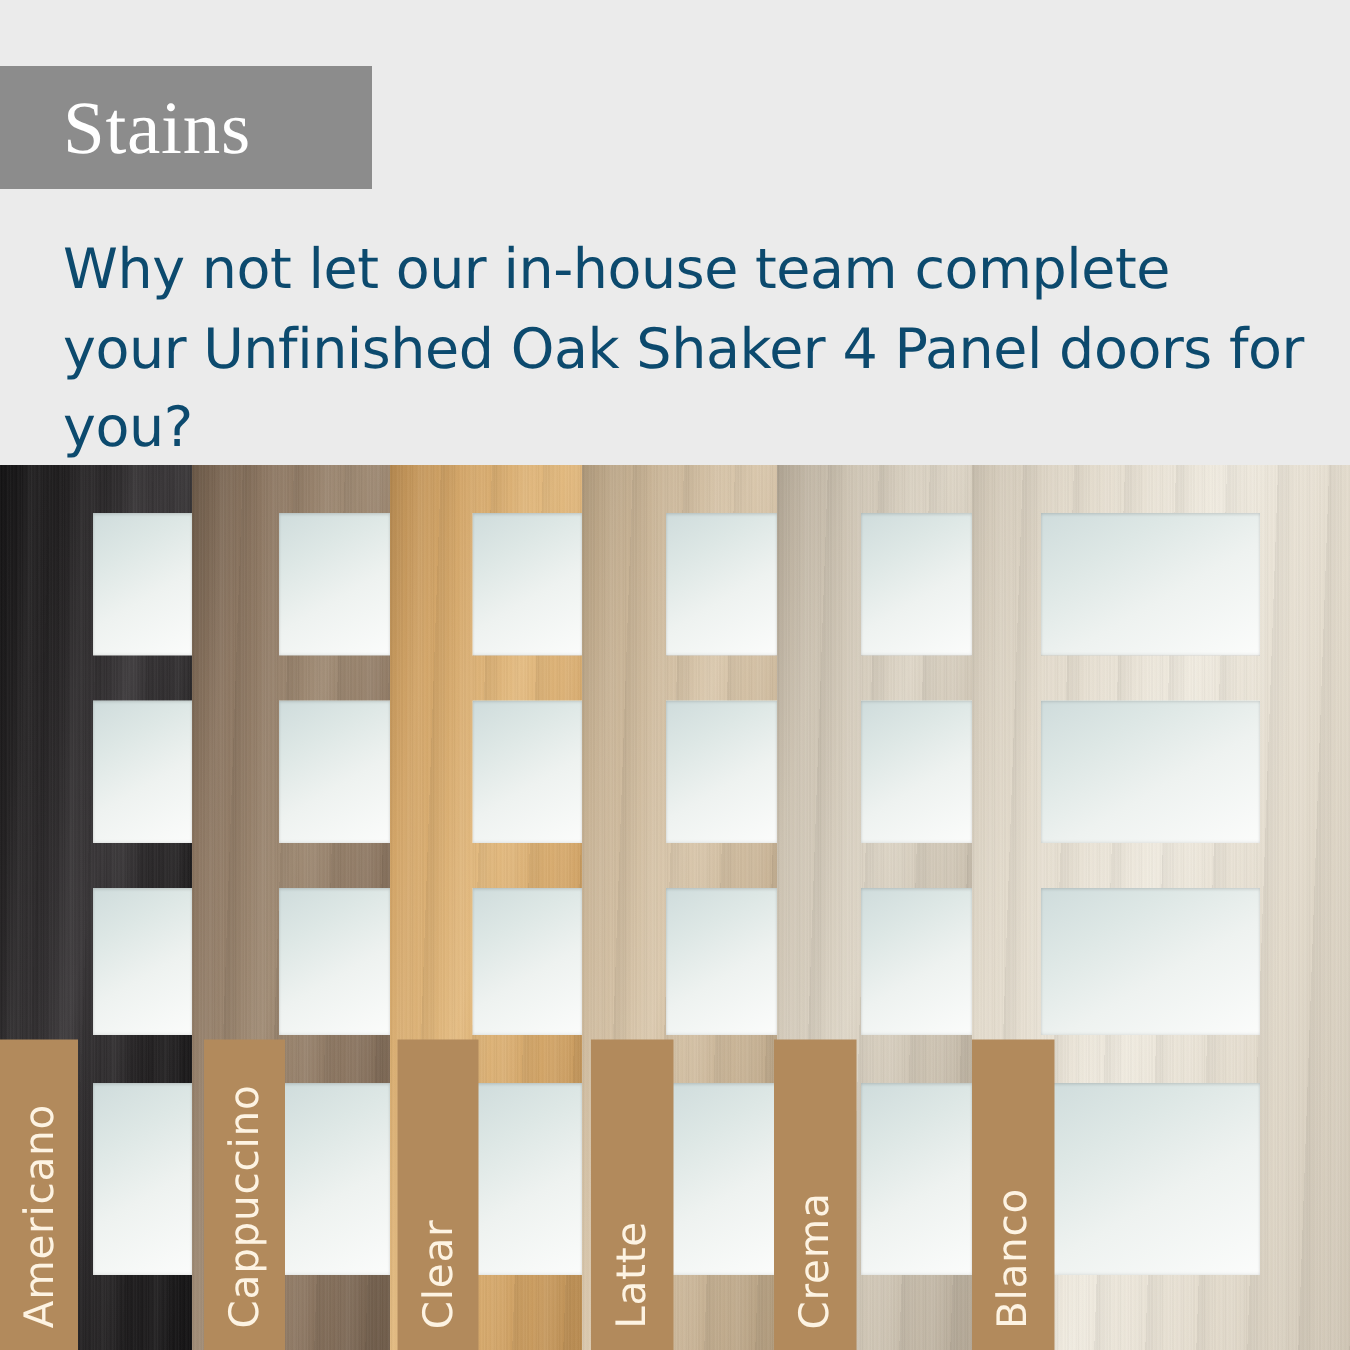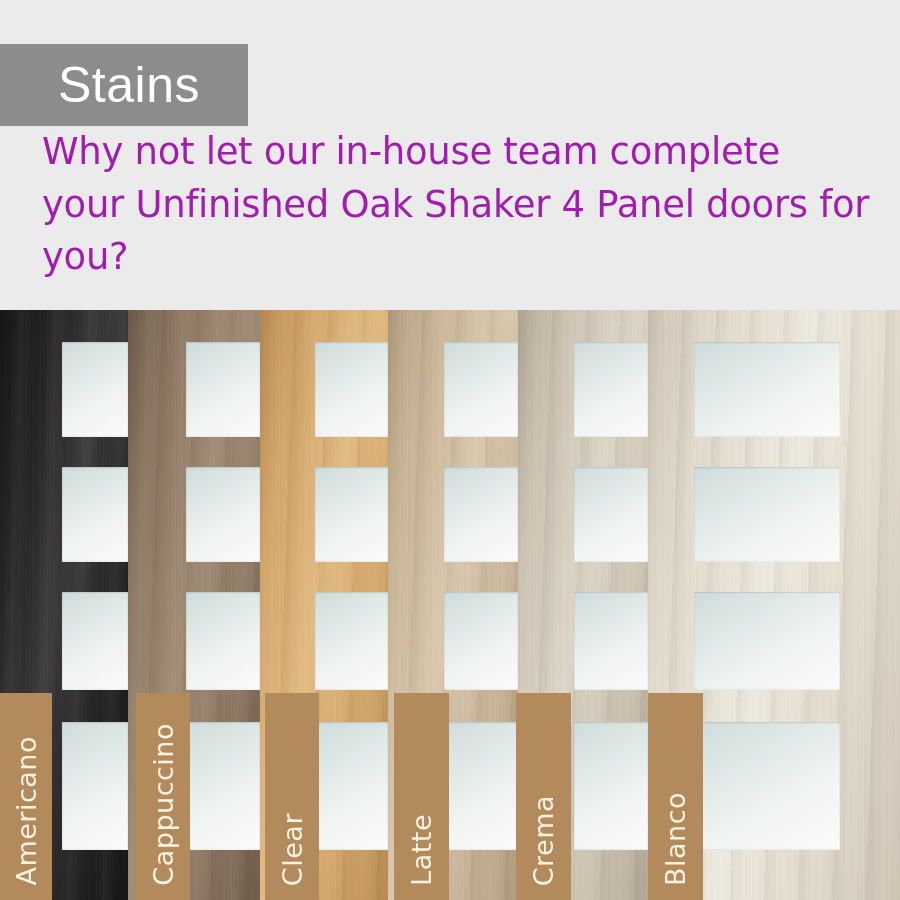--- a/index.html
+++ b/index.html
@@ -19,27 +19,27 @@
   .title-box {
     position:absolute; left:0; top:44px; width:248px; height:82px;
     background:#8c8c8c;
     display:flex; align-items:center;
   }
   .title-text {
     color:#ffffff;
     font-size:50px;
     font-weight:300;
     letter-spacing:0.5px;
-    padding-left:58px;
+    padding-left:42px;
     line-height:1;
-    font-family:Liberation Sans, sans-serif;
+    font-family:Liberation Serif, serif;
   }
   .subtitle {
-    position:absolute; left:42px; top:126px; width:830px;
-    color:#a21caf;
+    position:absolute; left:42px; top:154px; width:830px;
+    color:#0c4a6e;
     font-size:37px;
     font-weight:400;
     line-height:1.42;
     font-family:"DejaVu Sans", sans-serif;
     letter-spacing:-0.3px;
   }
 
   
   .doors {
     position:absolute; left:0; top:310px; width:900px; height:590px;

